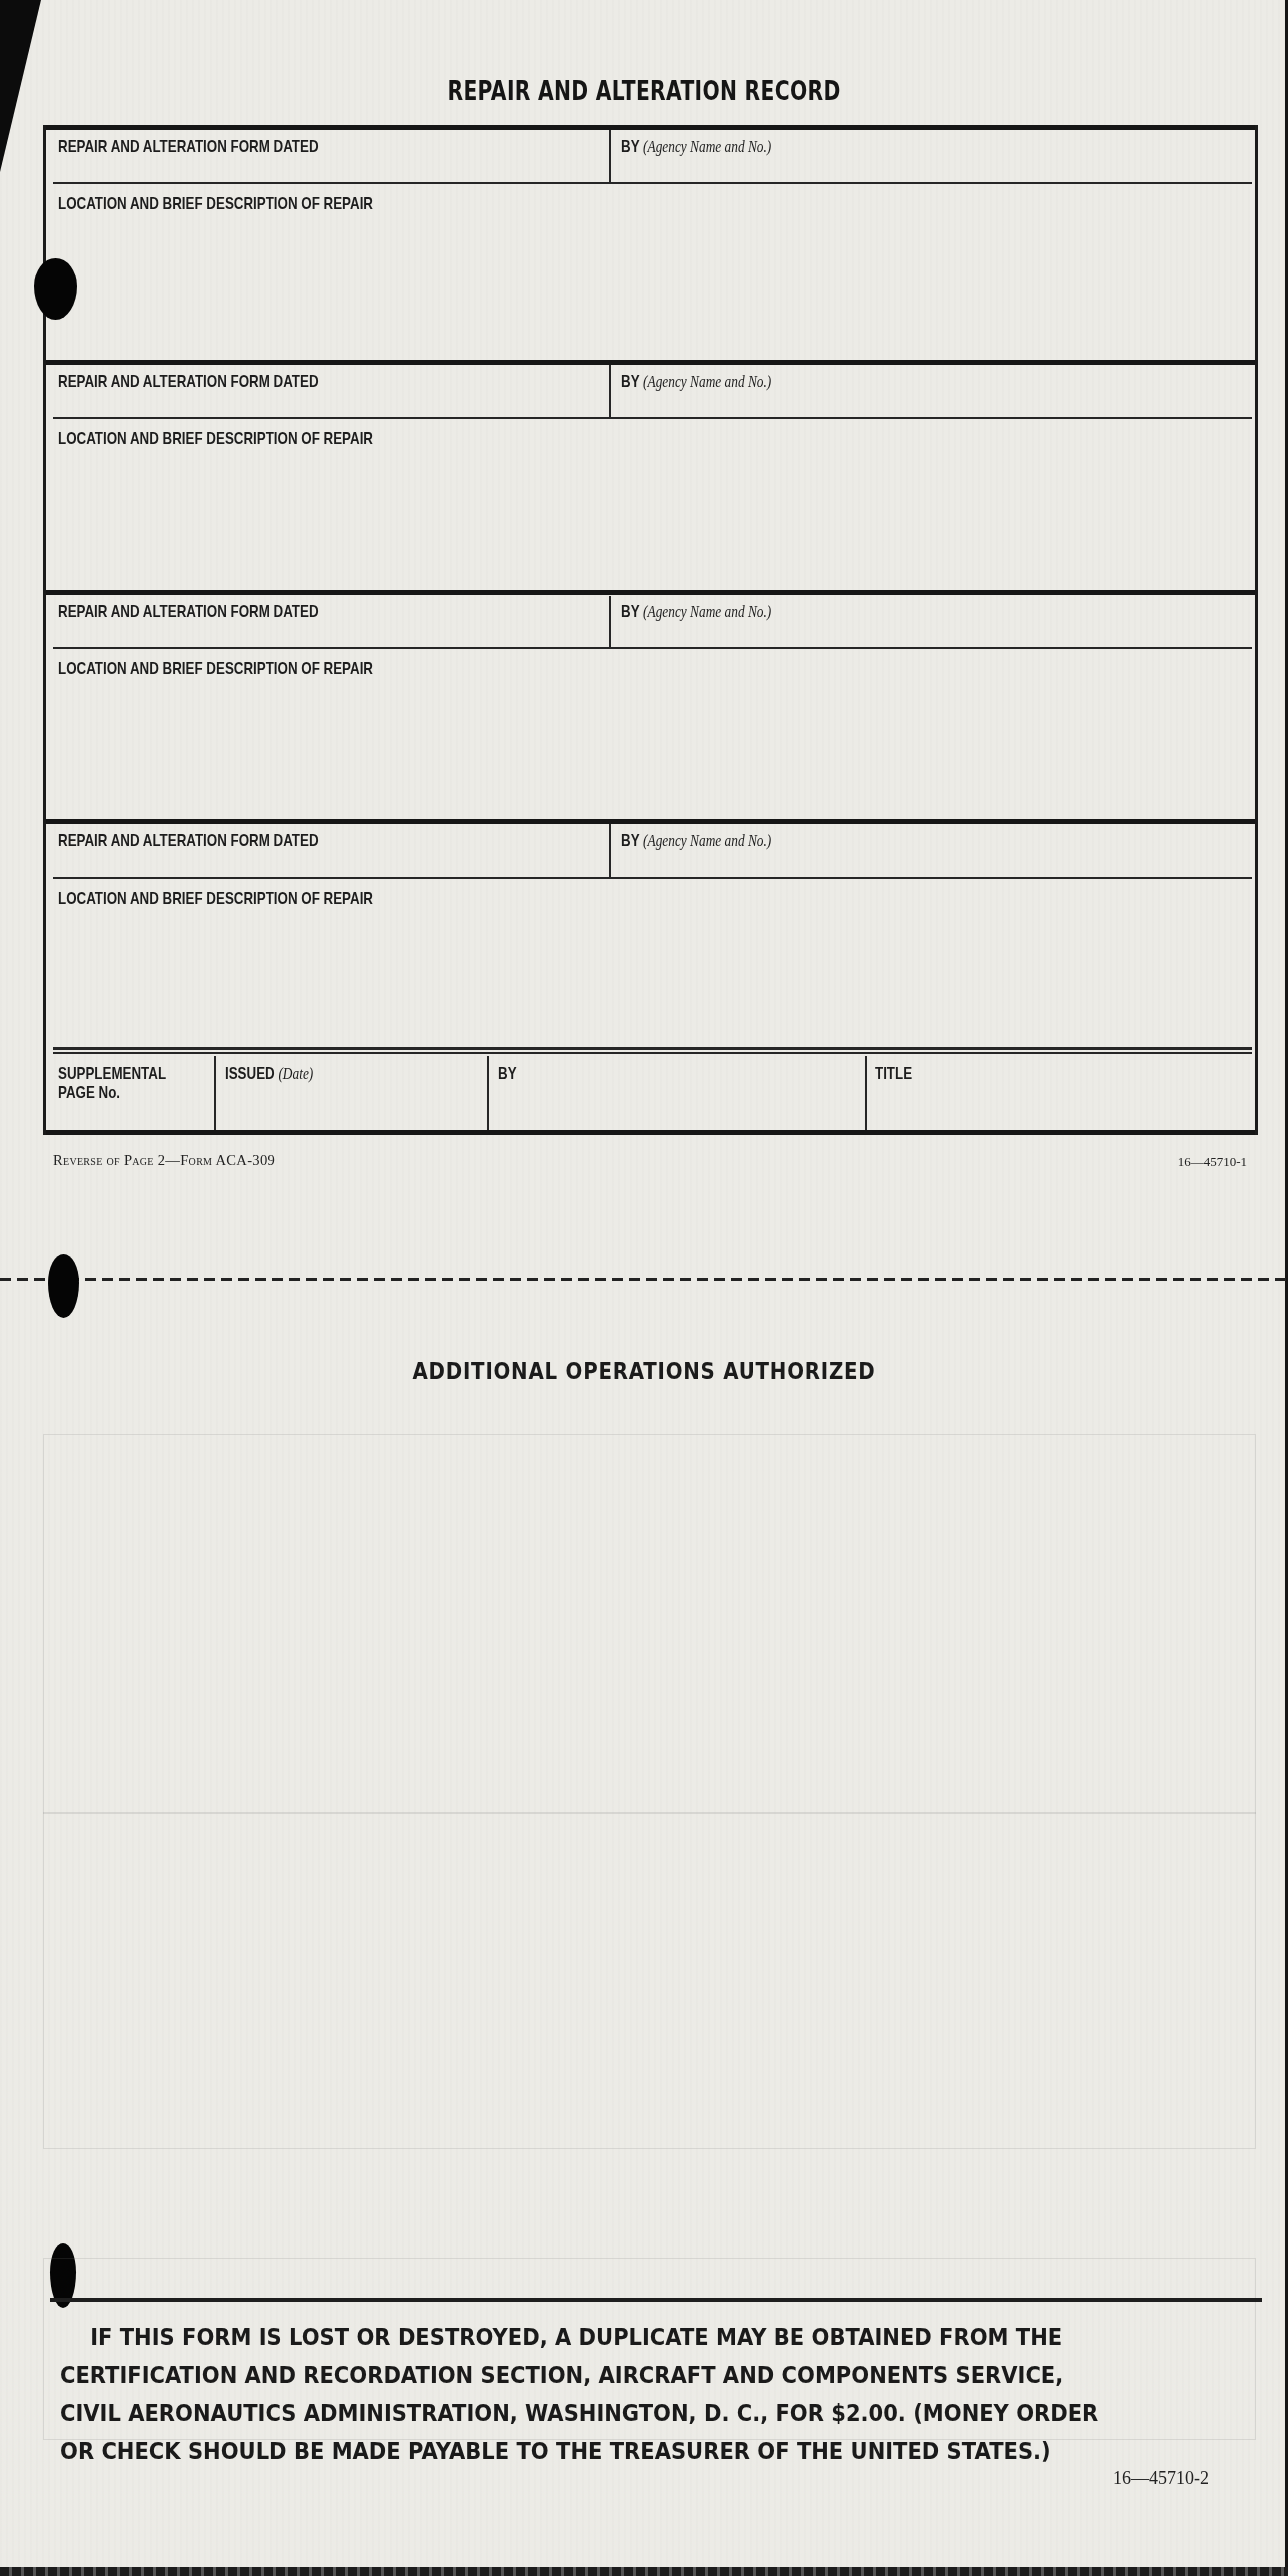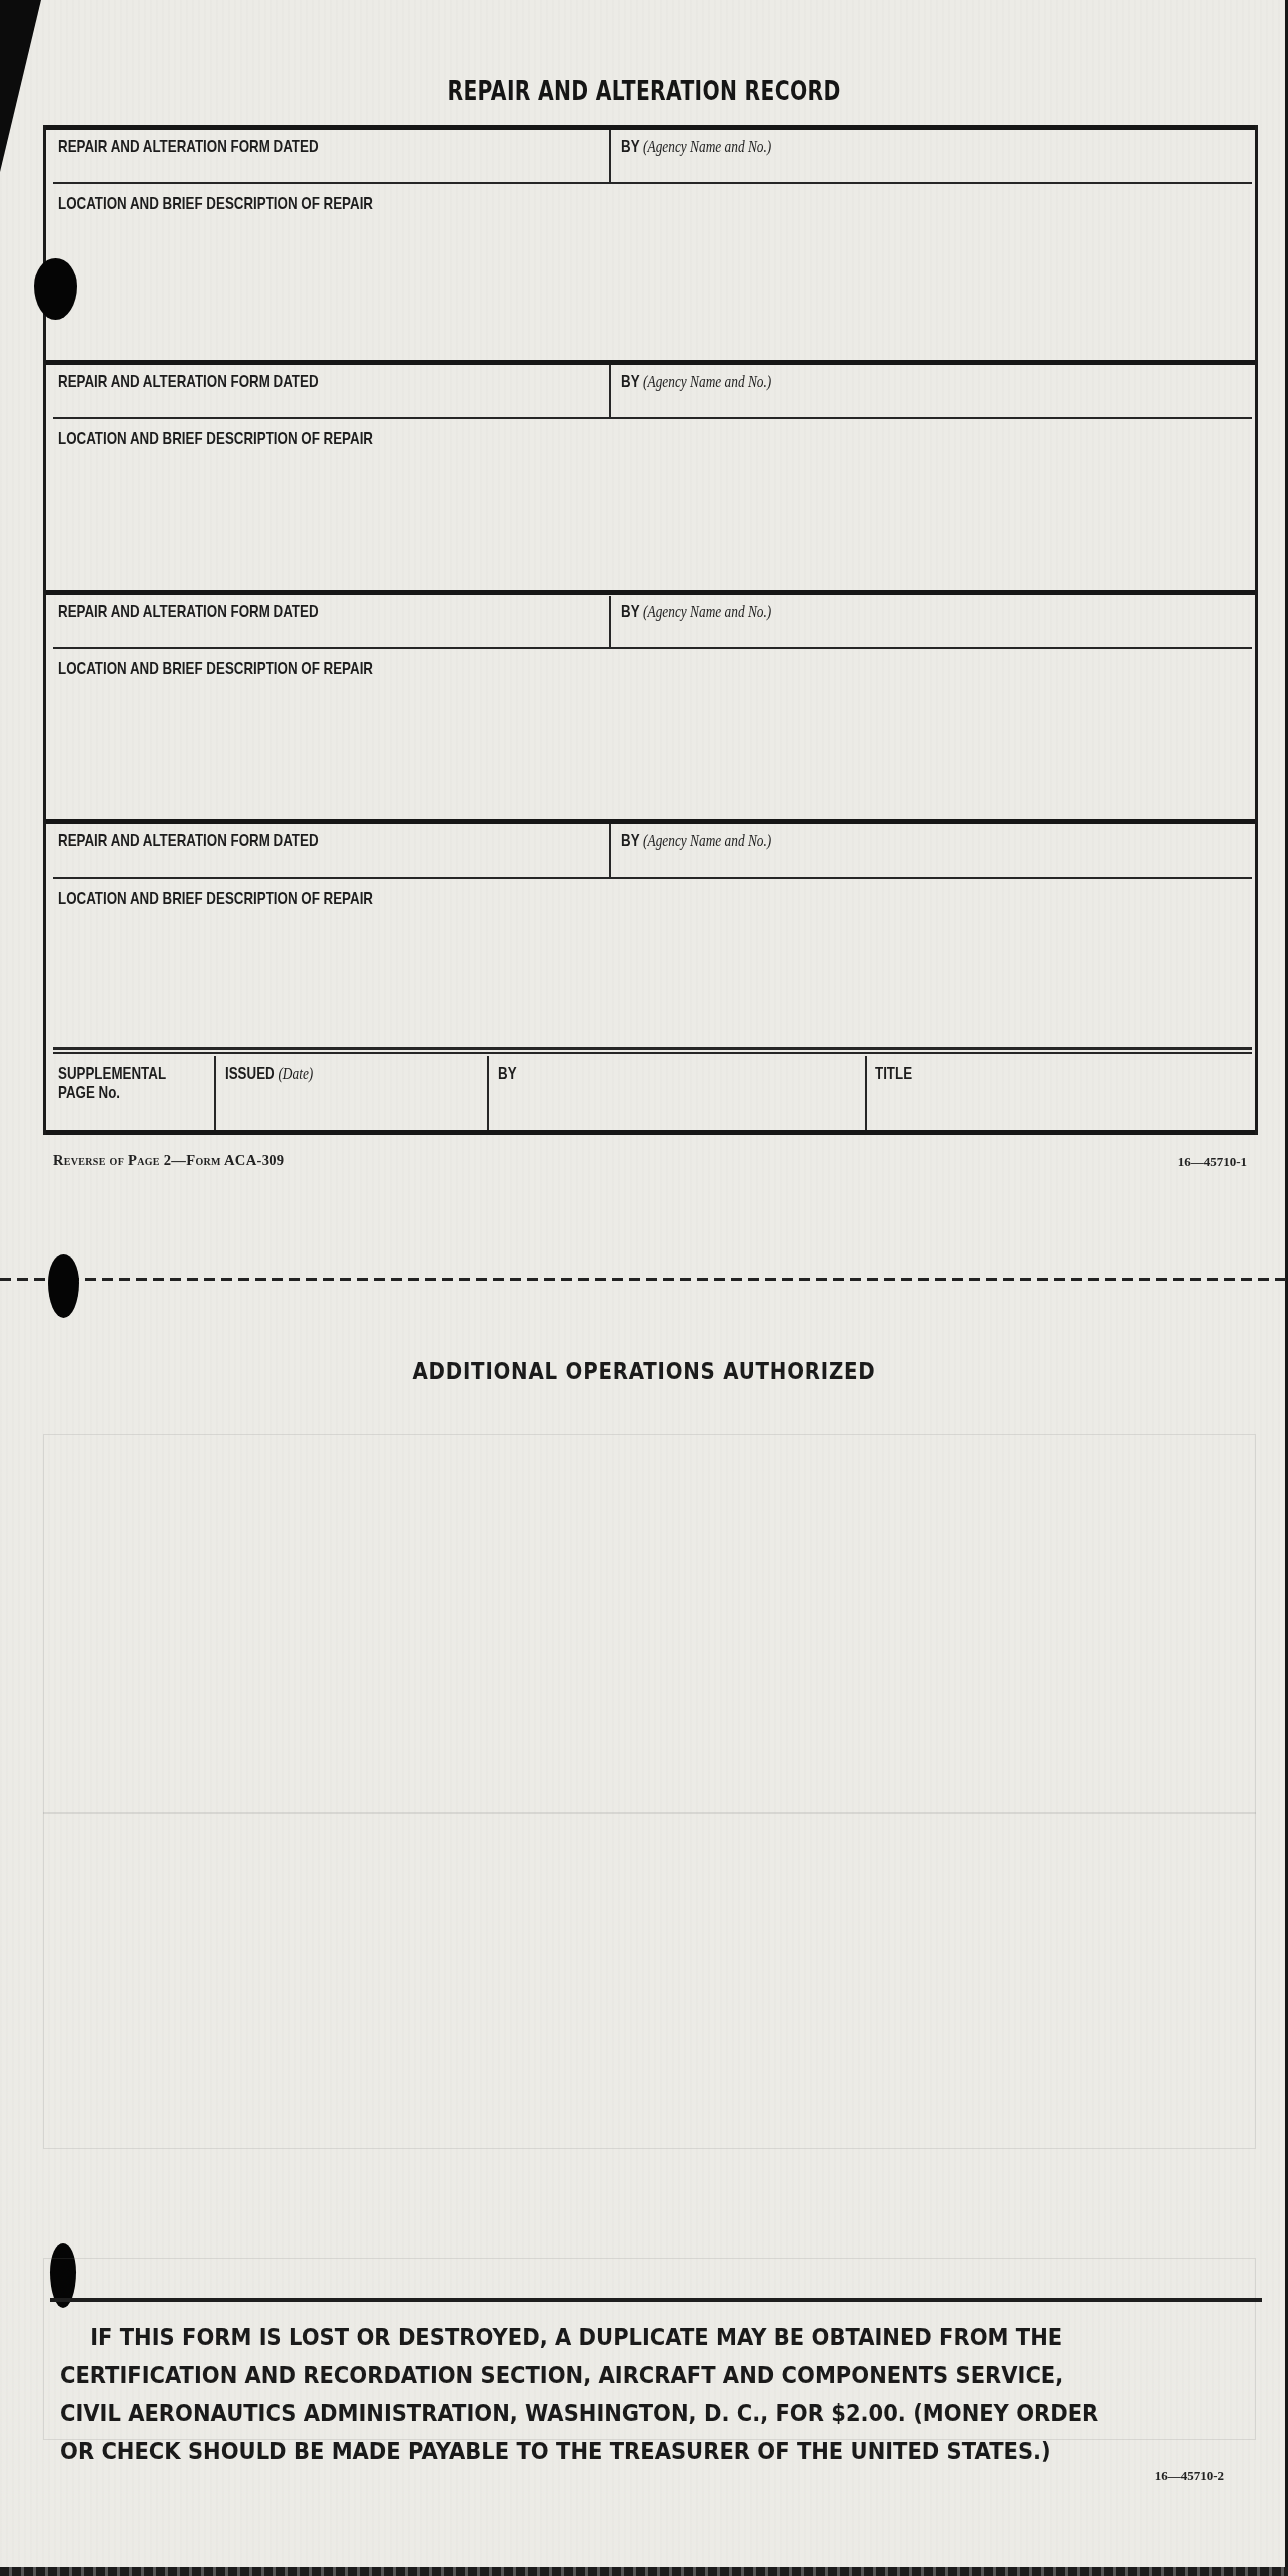--- a/index.html
+++ b/index.html
@@ -37,21 +37,21 @@
   .thin-rule  { position: absolute; left: 6.9px; right: 3.4px; height: 1.7px; background: #262626; }
   .vrule { position: absolute; width: 1.7px; background: #262626; }
   .label {
     position: absolute; font-size: 16.3px; font-weight: bold; white-space: nowrap;
     font-family: "Liberation Sans", sans-serif; transform: scaleX(0.82); transform-origin: left;
     color: #1d1d1d;
   }
   .label i { font-family: "Liberation Serif", serif; font-weight: normal; font-style: italic; }
   .field { position: absolute; }
   .foot-small {
-    position: absolute; font-family: "Liberation Serif", serif; font-size: 14.6px; font-weight: bold;
+    position: absolute; font-family: "Liberation Serif", serif; font-size: 14.6px; font-weight: normal;
     color: #222;
   }
   .dash-line {
     position: absolute; left: 0; top: 1278px; width: 1288px; height: 3.4px;
     background: repeating-linear-gradient(90deg, #222 0 11px, transparent 11px 17px);
   }
   .hole {
     position: absolute; width: 39px; height: 64px; background: #050505; border-radius: 50% 50% 50% 50% / 45% 45% 55% 55%;
   }
   .section-heading {
@@ -157,16 +157,16 @@
 <div class="bleed" style="left:43px; top:1812px; width:1211px; height:335px"></div>
 <div class="bleed" style="left:43px; top:2258px; width:1211px; height:180px"></div>
 
 <div class="bottom-rule"></div>
 <div class="notice">
   <span class="line" style="padding-left:33px">IF THIS FORM IS LOST OR DESTROYED, A DUPLICATE MAY BE OBTAINED FROM THE</span>
   <span class="line">CERTIFICATION AND RECORDATION SECTION, AIRCRAFT AND COMPONENTS SERVICE,</span>
   <span class="line">CIVIL AERONAUTICS ADMINISTRATION, WASHINGTON, D. C., FOR $2.00. (MONEY ORDER</span>
   <span class="line">OR CHECK SHOULD BE MADE PAYABLE TO THE TREASURER OF THE UNITED STATES.)</span>
 </div>
-<div class="foot-small" style="right:64px; top:2468px; font-size:13px">16—45710-2</div>
+<div class="foot-small" style="right:79px; top:2468px; font-size:18px">16—45710-2</div>
 
 <div class="bottom-dash"></div>
 
 
 </body></html>

